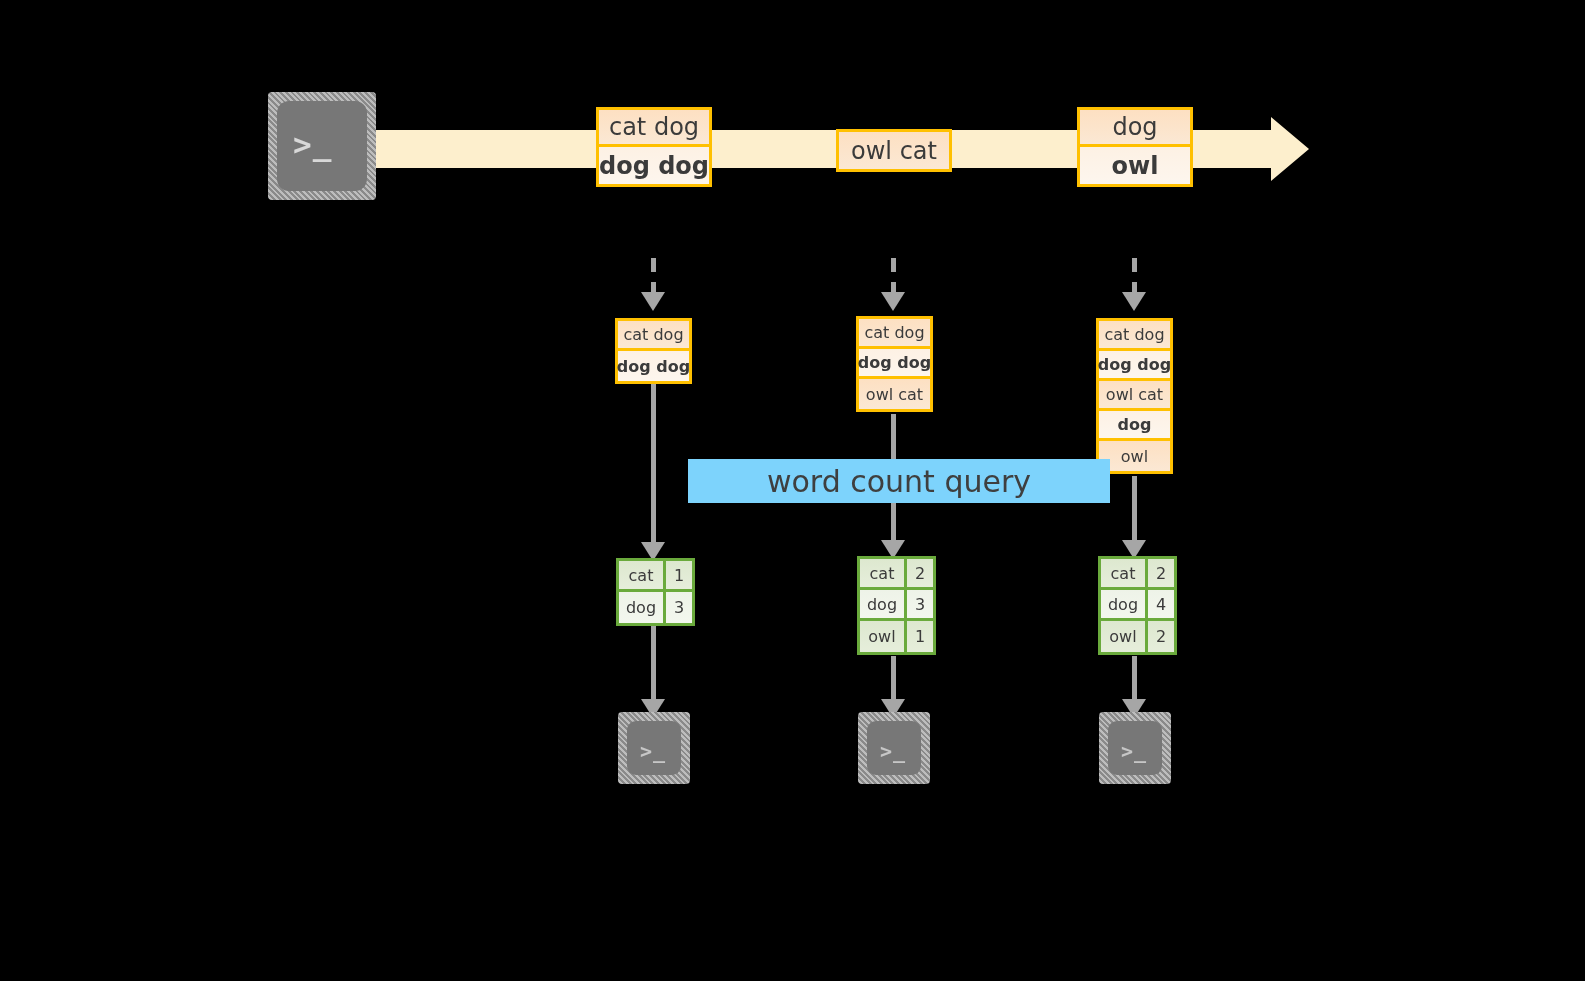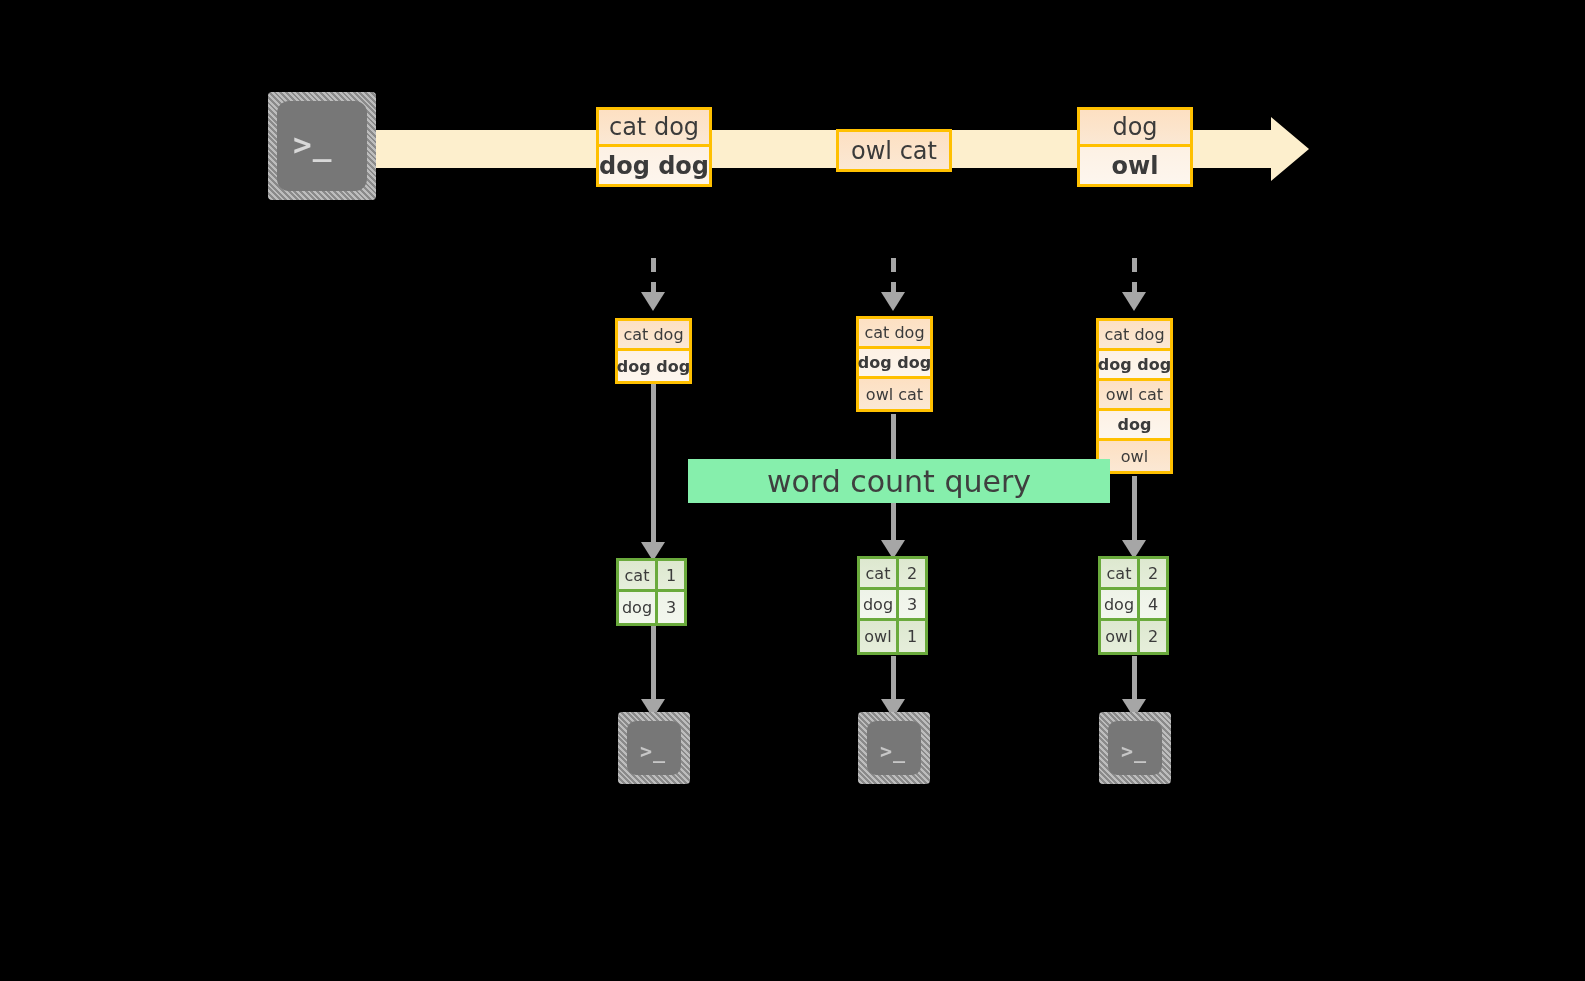--- a/index.html
+++ b/index.html
@@ -106,21 +106,21 @@
     height: 31px;
   }
   .trow:last-child { border-bottom: none; }
   .tcell {
     display: flex; align-items: center; justify-content: center;
     color: #3b3b3b;
     font-size: 16px;
     background: linear-gradient(180deg, #dde8cf 0%, #e6eedb 100%);
   }
   .trow.alt .tcell { background: linear-gradient(180deg, #eef3e8 0%, #f3f7ee 100%); }
-  .tcell.k { width: 39px; border-right: 3px solid #6aaa3c; }
+  .tcell.k { width: 47px; border-right: 3px solid #6aaa3c; }
   .tcell.v { width: 26px; }
 
   
   .vline {
     position: absolute;
     width: 5px;
     background: #a6a6a6;
   }
   .vline.dashed {
     background: repeating-linear-gradient(180deg,
@@ -133,21 +133,21 @@
     border-left: 12px solid transparent;
     border-right: 12px solid transparent;
     border-top: 19px solid #a6a6a6;
   }
 
   
   .banner {
     position: absolute;
     left: 688px; top: 459px;
     width: 422px; height: 44px;
-    background: #86efac;
+    background: #7dd3fc;
     display: flex;
     align-items: center;
     justify-content: center;
   }
   .banner-text {
     font-size: 30px;
     color: #3f3f3f;
     white-space: nowrap;
   }
 </style>

